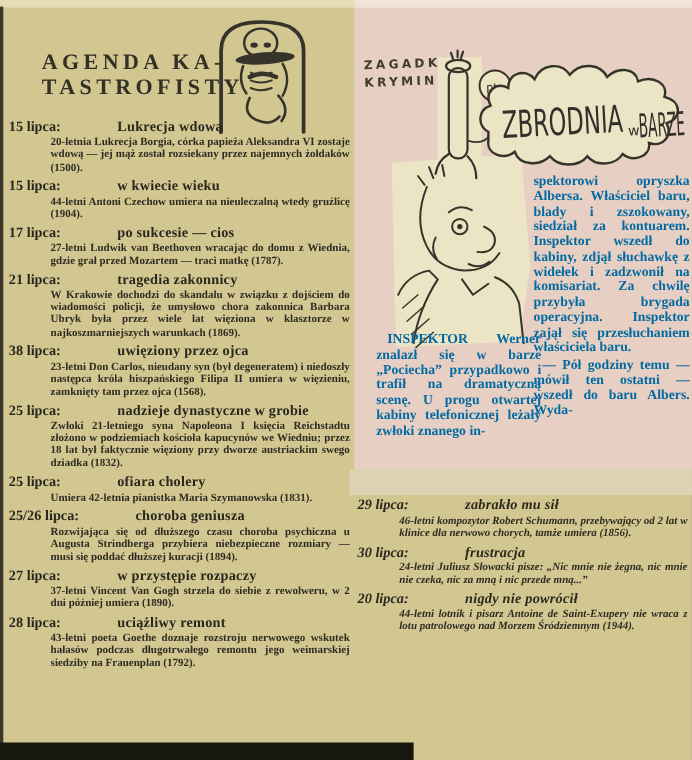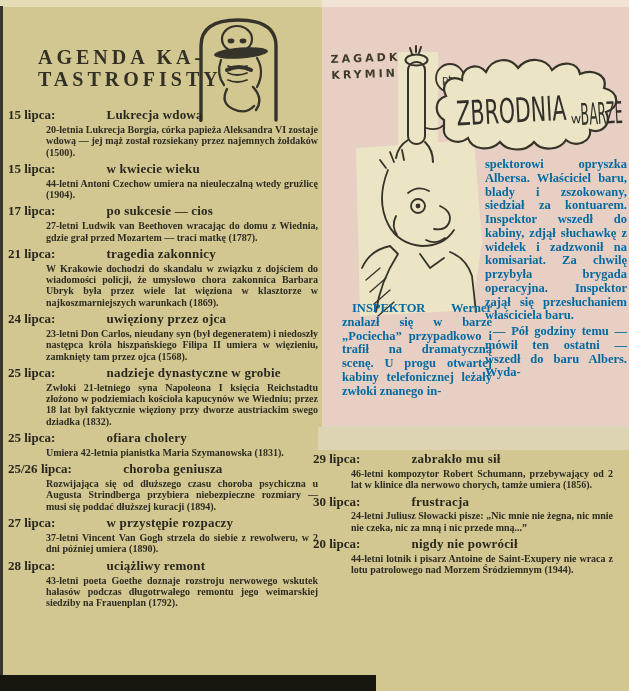--- a/index.html
+++ b/index.html
@@ -15,21 +15,21 @@
   .pale-band{position:absolute;left:318px;top:427px;width:311px;height:23px;background:#dcd4b2;}
 
   
   .masthead{position:absolute;left:38px;top:46px;width:190px;line-height:1.1;
     font-size:20px;font-weight:700;letter-spacing:4px;color:#333126;}
   .skeleton-wrap{position:absolute;left:190px;top:12px;}
 
   
   .entries{position:absolute;}
   .entries-left{left:8px;top:108px;width:310px;}
-  .entries-right{left:313px;top:452px;width:300px;}
+  .entries-right{left:325px;top:452px;width:300px;font-style:italic;}
   .entry{margin-bottom:4px;}
   .entry-head{font-size:13px;line-height:1.15;font-weight:700;white-space:nowrap;}
   .entry-title{font-weight:700;letter-spacing:.2px;padding-left:48px;}
   .entry-body{margin:1px 0 0 38px;font-size:10px;line-height:1.13;font-weight:700;
     text-align:justify;color:#2e2c22;}
 
   
   .panel{position:absolute;left:322px;top:0;width:307px;height:427px;background:#e7d0c3;overflow:hidden;}
   .kicker{position:absolute;left:9px;top:50px;font-family:"DejaVu Sans",sans-serif;
     font-size:11px;font-weight:700;letter-spacing:3px;line-height:1.45;color:#3f3b2c;
@@ -151,21 +151,21 @@
     </div>
     <div class="entry">
       <div class="entry-head"><span class="entry-date">17</span> <span>lipca:</span> <span class="entry-title">po sukcesie — cios</span></div>
       <p class="entry-body">27-letni Ludwik van Beethoven wracając do domu z Wiednia, gdzie grał przed Mozartem — traci matkę (1787).</p>
     </div>
     <div class="entry">
       <div class="entry-head"><span class="entry-date">21</span> <span>lipca:</span> <span class="entry-title">tragedia zakonnicy</span></div>
       <p class="entry-body">W Krakowie dochodzi do skandalu w związku z dojściem do wiadomości policji, że umysłowo chora zakonnica Barbara Ubryk była przez wiele lat więziona w klasztorze w najkoszmarniejszych warunkach (1869).</p>
     </div>
     <div class="entry">
-      <div class="entry-head"><span class="entry-date">24</span> <span>lipca:</span> <span class="entry-title">uwięziony przez ojca</span></div>
+      <div class="entry-head"><span class="entry-date">38</span> <span>lipca:</span> <span class="entry-title">uwięziony przez ojca</span></div>
       <p class="entry-body">23-letni Don Carlos, nieudany syn (był degeneratem) i niedoszły następca króla hiszpańskiego Filipa II umiera w więzieniu, zamknięty tam przez ojca (1568).</p>
     </div>
     <div class="entry">
       <div class="entry-head"><span class="entry-date">25</span> <span>lipca:</span> <span class="entry-title">nadzieje dynastyczne w grobie</span></div>
       <p class="entry-body">Zwłoki 21-letniego syna Napoleona I księcia Reichstadtu złożono w podziemiach kościoła kapucynów we Wiedniu; przez 18 lat był faktycznie więziony przy dworze austriackim swego dziadka (1832).</p>
     </div>
     <div class="entry">
       <div class="entry-head"><span class="entry-date">25</span> <span>lipca:</span> <span class="entry-title">ofiara cholery</span></div>
       <p class="entry-body">Umiera 42-letnia pianistka Maria Szymanowska (1831).</p>
     </div>

